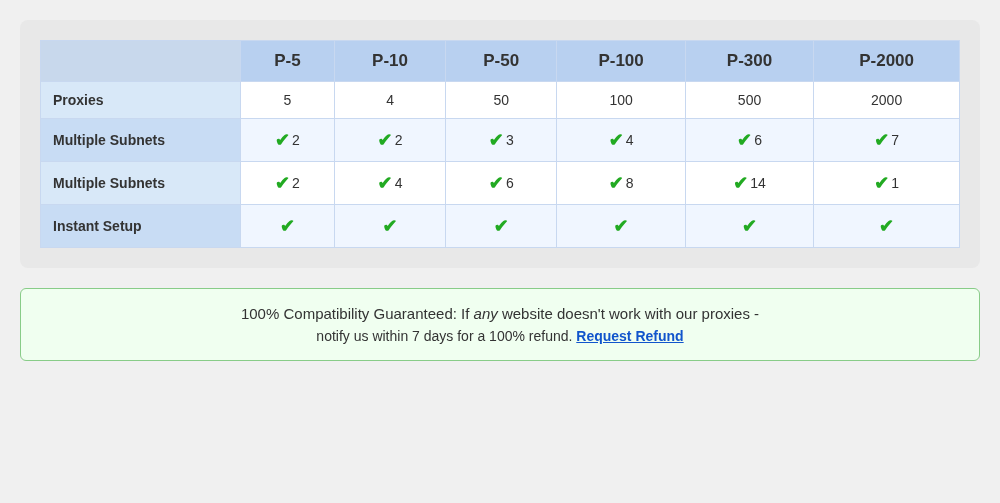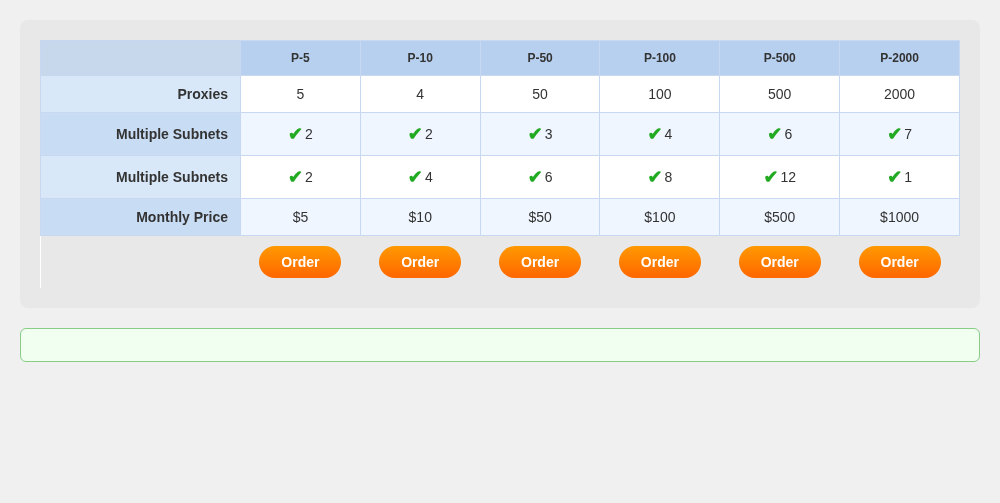--- a/index.html
+++ b/index.html
@@ -29,26 +29,26 @@
       border: 1px solid #c8d8f0;
       padding: 10px 12px;
       text-align: center;
       vertical-align: middle;
     }
 
     .pricing-table th {
       background: #b8d0f0;
       color: #333;
       font-weight: bold;
-      font-size: 12px;
+      font-size: 17px;
     }
 
     .pricing-table td.row-label {
       background: #d0e4f8;
-      text-align: right;
+      text-align: left;
       font-weight: bold;
       color: #333;
       width: 200px;
     }
 
     .pricing-table tr:nth-child(even) td {
       background: #f0f6ff;
     }
 
     .pricing-table tr:nth-child(even) td.row-label {
@@ -132,21 +132,21 @@
 
 <div class="outer-container">
   <table class="pricing-table">
     <thead>
       <tr class="header-row">
         <th></th>
         <th>P-5</th>
         <th>P-10</th>
         <th>P-50</th>
         <th>P-100</th>
-        <th>P-500</th>
+        <th>P-300</th>
         <th>P-2000</th>
       </tr>
     </thead>
     <tbody id="table-body">
     <tr>
           <td class="row-label">Proxies</td>
           <td>5</td>
           <td>4</td>
           <td>50</td>
           <td>100</td>
@@ -193,43 +193,41 @@
           <td><span class="check-with-num">
               <span class="checkmark">✔</span>
               <span> 6</span>
             </span></td>
           <td><span class="check-with-num">
               <span class="checkmark">✔</span>
               <span> 8</span>
             </span></td>
           <td><span class="check-with-num">
               <span class="checkmark">✔</span>
-              <span> 12</span>
+              <span> 14</span>
             </span></td>
           <td><span class="check-with-num">
               <span class="checkmark">✔</span>
               <span> 1</span>
             </span></td>
         </tr>
         <tr>
-          <td class="row-label">Monthly Price</td>
-          <td>$5</td>
-          <td>$10</td>
-          <td>$50</td>
-          <td>$100</td>
-          <td>$500</td>
-          <td>$1000</td>
-        </tr>
-        <tr class="order-row">
-          <td></td>
-          <td><button class="order-btn">Order</button></td>
-          <td><button class="order-btn">Order</button></td>
-          <td><button class="order-btn">Order</button></td>
-          <td><button class="order-btn">Order</button></td>
-          <td><button class="order-btn">Order</button></td>
-          <td><button class="order-btn">Order</button></td>
+          <td class="row-label">Instant Setup</td>
+          <td><span class="checkmark">✔</span></td>
+          <td><span class="checkmark">✔</span></td>
+          <td><span class="checkmark">✔</span></td>
+          <td><span class="checkmark">✔</span></td>
+          <td><span class="checkmark">✔</span></td>
+          <td><span class="checkmark">✔</span></td>
         </tr>
       </tbody>
   </table>
 </div>
 
 <div class="guarantee-box">
+  <div class="line1">
+    100% Compatibility Guaranteed: If <em>any</em> website doesn't work with our proxies -
+  </div>
+  <div class="line2">
+    notify us within 7 days for a 100% refund.
+    <a href="#">Request Refund</a>
+  </div>
 </div>
 
 </body></html>

